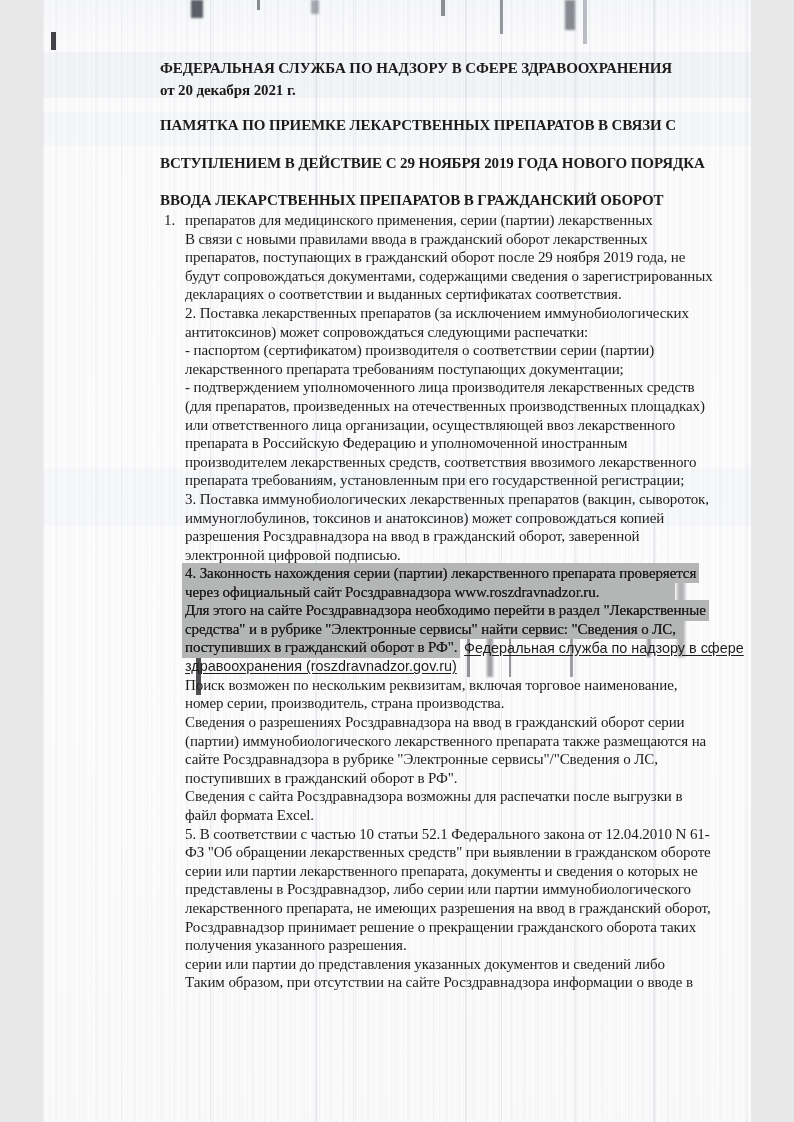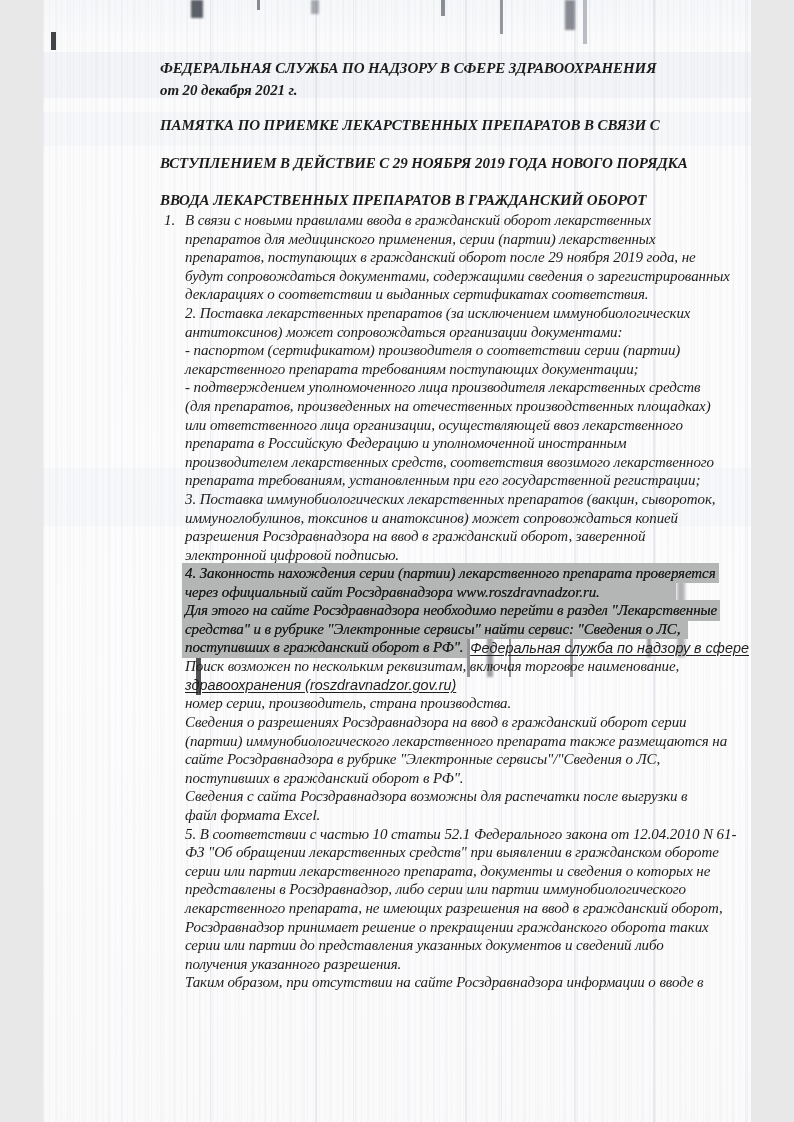--- a/index.html
+++ b/index.html
@@ -2,21 +2,20 @@
 <html><head>
 <meta charset="utf-8">
 <style>
   html,body{margin:0;padding:0;background:#e8e8e8;}
   .page{
     position:relative;width:708px;height:1122px;margin:0 auto;overflow:hidden;
     background:
       linear-gradient(180deg, #f6f7f9 0%, #fbfbfc 4%, #fcfcfd 60%, #fafafb 100%);
     font-family:"Liberation Serif", serif;
     color:#1c1c1a;
-    font-style:italic;
   }
   
   .streak-texture{
     position:absolute;inset:0;pointer-events:none;
     background:
       repeating-linear-gradient(90deg, rgba(150,160,185,0.06) 0 1px, transparent 1px 6px),
       repeating-linear-gradient(90deg, rgba(140,150,175,0.045) 0 2px, transparent 2px 13px);
   }
   .band{position:absolute;left:0;width:100%;pointer-events:none;}
   .vline{position:absolute;pointer-events:none;}
@@ -78,57 +77,57 @@
   <div class="vline" style="left:634px;top:581px;width:8px;height:76px;background:rgba(30,30,38,0.32);filter:blur(1.5px);"></div>
 
   <div class="hdr" style="top:60px;">ФЕДЕРАЛЬНАЯ СЛУЖБА ПО НАДЗОРУ В СФЕРЕ ЗДРАВООХРАНЕНИЯ</div>
   <div class="hdr" style="top:82px;">от 20 декабря 2021 г.</div>
   <div class="hdr" style="top:117px;text-align:center;">ПАМЯТКА ПО ПРИЕМКЕ ЛЕКАРСТВЕННЫХ ПРЕПАРАТОВ В СВЯЗИ С</div>
   <div class="hdr" style="top:155px;">ВСТУПЛЕНИЕМ В ДЕЙСТВИЕ С 29 НОЯБРЯ 2019 ГОДА НОВОГО ПОРЯДКА</div>
   <div class="hdr" style="top:192px;">ВВОДА ЛЕКАРСТВЕННЫХ ПРЕПАРАТОВ В ГРАЖДАНСКИЙ ОБОРОТ</div>
 
   <div class="marker">1.</div>
   <div class="body-block">
+      <div class="bline"><span>препаратов для медицинского применения, серии (партии) лекарственных</span></div>
       <div class="bline"><span>В связи с новыми правилами ввода в гражданский оборот лекарственных</span></div>
-      <div class="bline"><span>препаратов для медицинского применения, серии (партии) лекарственных</span></div>
       <div class="bline"><span>препаратов, поступающих в гражданский оборот после 29 ноября 2019 года, не</span></div>
       <div class="bline"><span>будут сопровождаться документами, содержащими сведения о зарегистрированных</span></div>
       <div class="bline"><span>декларациях о соответствии и выданных сертификатах соответствия.</span></div>
       <div class="bline"><span>2. Поставка лекарственных препаратов (за исключением иммунобиологических</span></div>
-      <div class="bline"><span>антитоксинов) может сопровождаться организации документами:</span></div>
+      <div class="bline"><span>антитоксинов) может сопровождаться следующими распечатки:</span></div>
       <div class="bline"><span>- паспортом (сертификатом) производителя о соответствии серии (партии)</span></div>
       <div class="bline"><span>лекарственного препарата требованиям поступающих документации;</span></div>
       <div class="bline"><span>- подтверждением уполномоченного лица производителя лекарственных средств</span></div>
       <div class="bline"><span>(для препаратов, произведенных на отечественных производственных площадках)</span></div>
       <div class="bline"><span>или ответственного лица организации, осуществляющей ввоз лекарственного</span></div>
       <div class="bline"><span>препарата в Российскую Федерацию и уполномоченной иностранным</span></div>
       <div class="bline"><span>производителем лекарственных средств, соответствия ввозимого лекарственного</span></div>
       <div class="bline"><span>препарата требованиям, установленным при его государственной регистрации;</span></div>
       <div class="bline"><span>3. Поставка иммунобиологических лекарственных препаратов (вакцин, сывороток,</span></div>
       <div class="bline"><span>иммуноглобулинов, токсинов и анатоксинов) может сопровождаться копией</span></div>
       <div class="bline"><span>разрешения Росздравнадзора на ввод в гражданский оборот, заверенной</span></div>
       <div class="bline"><span>электронной цифровой подписью.</span></div>
       <div class="bline"><span class="hl">4. Законность нахождения серии (партии) лекарственного препарата проверяется</span></div>
       <div class="bline"><span class="hl" style="padding-right: 76px;">через официальный сайт Росздравнадзора www.roszdravnadzor.ru.</span></div>
       <div class="bline"><span class="hl">Для этого на сайте Росздравнадзора необходимо перейти в раздел "Лекарственные</span></div>
       <div class="bline"><span class="hl" style="padding-right: 8px;">средства" и в рубрике "Электронные сервисы" найти сервис: "Сведения о ЛС,</span></div>
       <div class="bline"><span class="hl">поступивших в гражданский оборот в РФ".</span><span> </span><span class="link">Федеральная служба по надзору в сфере</span></div>
+      <div class="bline"><span class="link">здравоохранения (roszdravnadzor.gov.ru)</span></div>
       <div class="bline"><span>Поиск возможен по нескольким реквизитам, включая торговое наименование,</span></div>
-      <div class="bline"><span class="link">здравоохранения (roszdravnadzor.gov.ru)</span></div>
       <div class="bline"><span>номер серии, производитель, страна производства.</span></div>
       <div class="bline"><span>Сведения о разрешениях Росздравнадзора на ввод в гражданский оборот серии</span></div>
       <div class="bline"><span>(партии) иммунобиологического лекарственного препарата также размещаются на</span></div>
       <div class="bline"><span>сайте Росздравнадзора в рубрике "Электронные сервисы"/"Сведения о ЛС,</span></div>
       <div class="bline"><span>поступивших в гражданский оборот в РФ".</span></div>
       <div class="bline"><span>Сведения с сайта Росздравнадзора возможны для распечатки после выгрузки в</span></div>
       <div class="bline"><span>файл формата Excel.</span></div>
       <div class="bline"><span>5. В соответствии с частью 10 статьи 52.1 Федерального закона от 12.04.2010 N 61-</span></div>
       <div class="bline"><span>ФЗ "Об обращении лекарственных средств" при выявлении в гражданском обороте</span></div>
       <div class="bline"><span>серии или партии лекарственного препарата, документы и сведения о которых не</span></div>
       <div class="bline"><span>представлены в Росздравнадзор, либо серии или партии иммунобиологического</span></div>
       <div class="bline"><span>лекарственного препарата, не имеющих разрешения на ввод в гражданский оборот,</span></div>
       <div class="bline"><span>Росздравнадзор принимает решение о прекращении гражданского оборота таких</span></div>
+      <div class="bline"><span>получения указанного разрешения.</span></div>
       <div class="bline"><span>серии или партии до представления указанных документов и сведений либо</span></div>
-      <div class="bline"><span>получения указанного разрешения.</span></div>
       <div class="bline"><span>Таким образом, при отсутствии на сайте Росздравнадзора информации о вводе в</span></div>
     </div>
 
 </div>
 
 </body></html>

